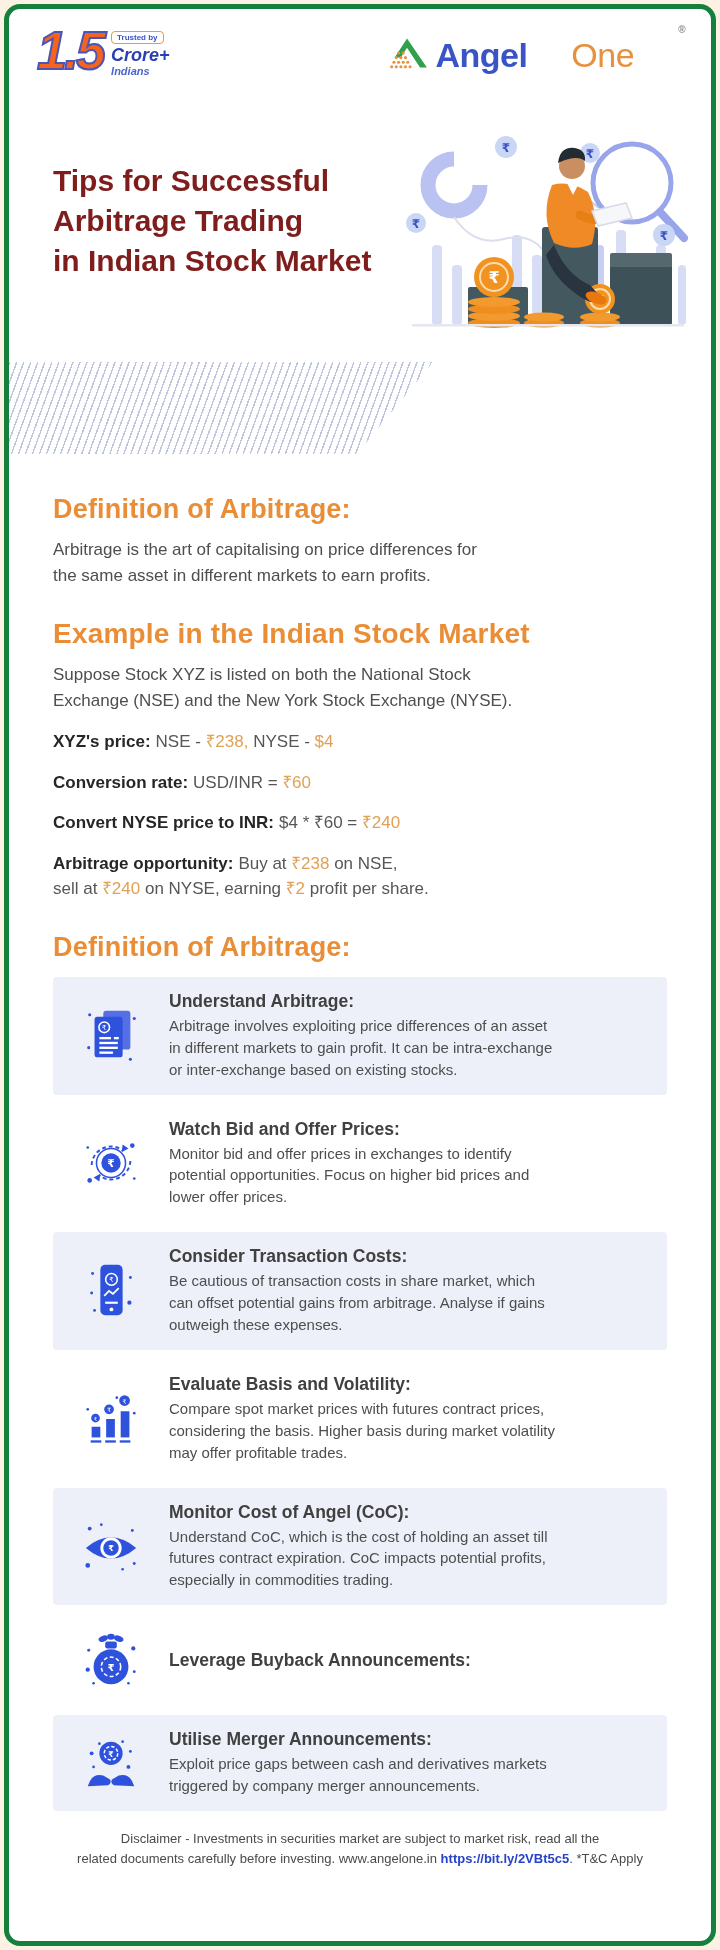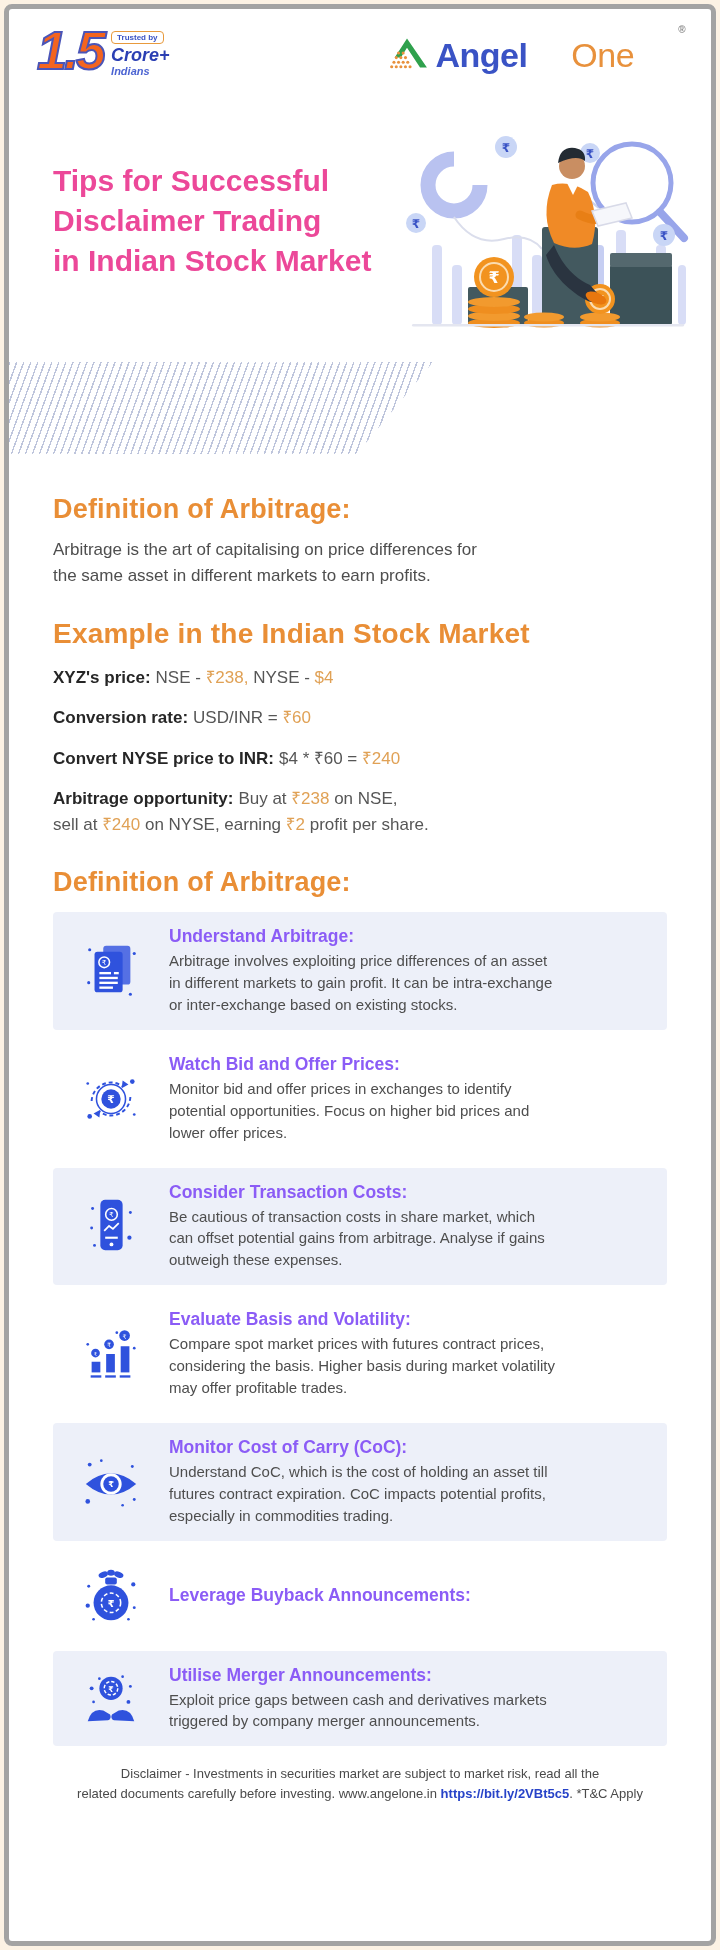--- a/index.html
+++ b/index.html
@@ -5,22 +5,22 @@
   * { box-sizing: border-box; margin: 0; padding: 0; }
   body { margin: 0; background: #ffffff; }
   .page {
     width: 720px; height: 1950px; position: relative;
     background: #FCF2E4; overflow: hidden;
     font-family: "Liberation Sans", sans-serif;
   }
   .frame {
     position: absolute; inset: 4px;
     background: #ffffff;
-    border: 5px solid #a3a3a3;
-    border-radius: 8px;
+    border: 5px solid #15803d;
+    border-radius: 16px;
     overflow: hidden;
   }
   
   .hdr { display: flex; justify-content: space-between; align-items: flex-start; padding: 16px 26px 0 28px; }
   .stat { display: flex; align-items: flex-start; }
   .stat-value {
     font-size: 54px; font-weight: 800; font-style: italic; line-height: 0.95;
     color: #F4641E; letter-spacing: -3px;
     -webkit-text-stroke: 2px #4A55B8;
   }
@@ -30,21 +30,21 @@
     color: #3A53C5; font-size: 8px; font-weight: 700; padding: 1px 5px; margin-bottom: 2px; text-align: center;
   }
   .stat-unit { font-size: 18px; font-weight: 800; font-style: italic; color: #2B3FB3; line-height: 1.05; }
   .stat-aud { font-size: 11px; font-weight: 700; font-style: italic; color: #4B63D2; }
   .brand { display: flex; align-items: center; gap: 5px; margin-top: 8px; }
   .brand-text { font-size: 34px; font-weight: 700; color: #3A53C5; letter-spacing: -0.5px; }
   .brand-text .sec { color: #E8913C; font-weight: 500; }
   .brand-reg { font-size: 10px; color: #8a8a8a; vertical-align: top; position: relative; top: -12px; }
   
   .hero { display: flex; padding: 18px 12px 0 44px; }
-  .hero-title { flex: 1; margin-top: 66px; font-size: 30px; line-height: 1.33; font-weight: 600; color: #ec4899; }
+  .hero-title { flex: 1; margin-top: 66px; font-size: 30px; line-height: 1.33; font-weight: 600; color: #7f1d1d; }
   .hero-art { width: 305px; height: 255px; flex: none; }
   
   .hatch {
     margin-top: 12px; width: 424px; height: 92px;
     clip-path: polygon(0 0, 100% 0, 82% 100%, 0 100%);
     background: repeating-linear-gradient(110deg, #BEC5DC 0 1.4px, transparent 1.4px 6.6px);
   }
   
   .sec { padding: 0 44px; }
   .h-orange { color: #E98E36; font-size: 27px; font-weight: 600; letter-spacing: 0.2px; }
@@ -54,21 +54,21 @@
   .mt-ex  { margin-top: 28px; }
   .exline { margin-top: 15px; font-size: 17px; color: #565656; line-height: 1.5; }
   .exline .lbl { font-weight: 700; color: #262626; margin-right: 5px; }
   .hl { color: #E0A155; }
   
   .tips-head { margin-top: 30px; }
   .tips { margin-top: 14px; }
   .tip { display: flex; align-items: center; gap: 24px; padding: 14px 20px 14px 24px; margin-bottom: 10px; border-radius: 4px; }
   .tip.card { background: #EDF0F9; }
   .tip-icon { width: 68px; flex: none; display: flex; justify-content: center; align-items: center; }
-  .tip-title { font-weight: 700; color: #8b5cf6; font-size: 17.5px; }
+  .tip-title { font-weight: 700; color: #404040; font-size: 17.5px; }
   .tip-body { color: #4E4E4E; font-size: 15px; line-height: 1.46; margin-top: 3px; white-space: pre-line; }
   
   .footer {
     margin-top: 18px; text-align: center; font-size: 13px; color: #4A4A4A;
     line-height: 1.55; white-space: pre-line; padding: 0 40px;
   }
   .footer .link { color: #2743C8; font-weight: 700; text-decoration: none; }
 </style>
 </head>
 <body>
@@ -109,21 +109,21 @@
         </span>
         <span class="brand-text">
           <span>Angel</span><span class="sec">One</span><span class="brand-reg">®</span>
         </span>
       </div>
     </div>
 
     <div class="hero">
       <div class="hero-title">
         <div>Tips for Successful</div>
-        <div>Disclaimer Trading</div>
+        <div>Arbitrage Trading</div>
         <div>in Indian Stock Market</div>
       </div>
       <div class="hero-art">
         <svg width="305" height="255" viewBox="0 0 305 255">
 
           <g fill="#D8DDF6">
             <rect x="38" y="150" width="10" height="80" rx="4"></rect>
             <rect x="58" y="170" width="10" height="60" rx="4"></rect>
             <rect x="118" y="140" width="10" height="90" rx="4"></rect>
             <rect x="138" y="160" width="10" height="70" rx="4"></rect>
@@ -200,20 +200,22 @@
     <div class="hatch"></div>
 
     <div class="sec mt-def">
       <div class="h-orange">Definition of Arbitrage:</div>
       <div class="body-text">Arbitrage is the art of capitalising on price differences for
 the same asset in different markets to earn profits.</div>
     </div>
 
     <div class="sec mt-ex">
       <div class="h-orange big">Example in the Indian Stock Market</div>
+      <div class="body-text">Suppose Stock XYZ is listed on both the National Stock
+Exchange (NSE) and the New York Stock Exchange (NYSE).</div>
 
       <div class="exline">
         <span class="lbl">XYZ's price:</span><span>NSE - </span><span class="hl">₹238,</span><span> NYSE - </span><span class="hl">$4</span>
       </div>
 
       <div class="exline">
         <span class="lbl">Conversion rate:</span><span>USD/INR = </span><span class="hl">₹60</span>
       </div>
 
       <div class="exline">
@@ -347,21 +349,21 @@
             <text x="32" y="37.5" font-family="DejaVu Sans, sans-serif" font-size="8.5" font-weight="bold" fill="#FFFFFF" text-anchor="middle">₹</text>
             <circle cx="10" cy="14" r="2" fill="#2F52DD"></circle>
               <circle cx="54" cy="16" r="1.5" fill="#2F52DD"></circle>
             <circle cx="8" cy="52" r="2.4" fill="#2F52DD"></circle>
               <circle cx="56" cy="50" r="1.5" fill="#2F52DD"></circle>
             <circle cx="22" cy="10" r="1.4" fill="#2F52DD"></circle>
               <circle cx="44" cy="56" r="1.4" fill="#2F52DD"></circle>
           </svg>
         </div>
         <div class="tip-text">
-          <div class="tip-title">Monitor Cost of Carry (CoC):</div>
+          <div class="tip-title">Monitor Cost of Angel (CoC):</div>
           <div class="tip-body">Understand CoC, which is the cost of holding an asset till
 futures contract expiration. CoC impacts potential profits,
 especially in commodities trading.</div>
         </div>
       </div>
 
       <div class="tip">
         <div class="tip-icon">
           <svg width="62" height="62" viewBox="0 0 64 64">
             <ellipse cx="24" cy="10" rx="5" ry="3" fill="#2F52DD" transform="rotate(-20 24 10)"></ellipse>

